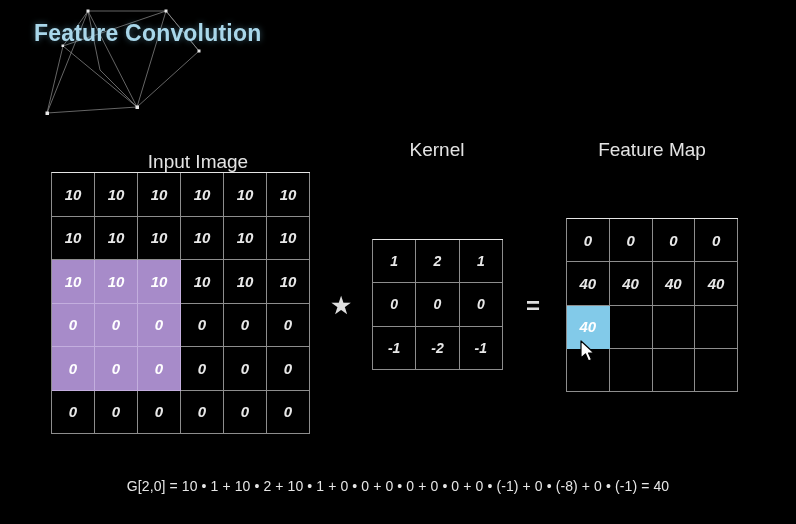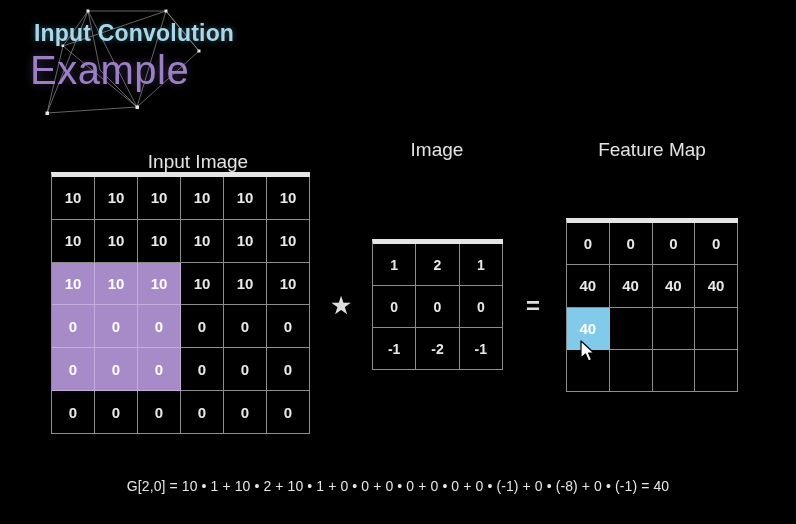--- a/index.html
+++ b/index.html
@@ -64,22 +64,23 @@
   }
   #header-input   { left: 198px; top: 139px; margin-top: 12px; }
   #header-kernel  { left: 437px; top: 139px; }
   #header-feature { left: 652px; top: 139px; text-align: right; }
 
   
   .grid {
     position: absolute;
     display: grid;
     box-sizing: border-box;
-    border-top: 5px solid #e5e5e5;
+    border-top: 1px solid #e5e5e5;
     border-left: 1px solid #8d8d8d;
+    font-style: italic;
   }
   .cell {
     box-sizing: border-box;
     border-right: 1px solid #8d8d8d;
     border-bottom: 1px solid #8d8d8d;
     display: flex;
     align-items: center;
     justify-content: center;
     font-size: 15px;
     font-weight: bold;
@@ -184,26 +185,25 @@
     </g>
     <g fill="#e8e8e8">
       <rect x="86.5" y="9.5" width="3" height="3"></rect>
       <rect x="164.5" y="9.5" width="3" height="3"></rect>
       <rect x="197.5" y="49.5" width="3" height="3"></rect>
       <rect x="135.5" y="105.5" width="3.5" height="3.5"></rect>
       <rect x="45.5" y="111.5" width="3.5" height="3.5"></rect>
       <rect x="61.5" y="44.5" width="2.5" height="2.5"></rect>
     </g>
   </svg>
-  <div id="title-main">Input Convolution</div>
-  <div id="title-sub">Example</div>
+  <div id="title-main">Feature Convolution</div>
 </div>
 
 <div class="section-header" id="header-input">Input Image</div>
-<div class="section-header" id="header-kernel">Image</div>
+<div class="section-header" id="header-kernel">Kernel</div>
 <div class="section-header" id="header-feature">Feature Map</div>
 
 <div class="grid" id="grid-input">
     <div class="cell">
       <span>10</span>
     </div>
     <div class="cell">
       <span>10</span>
     </div>
     <div class="cell">

